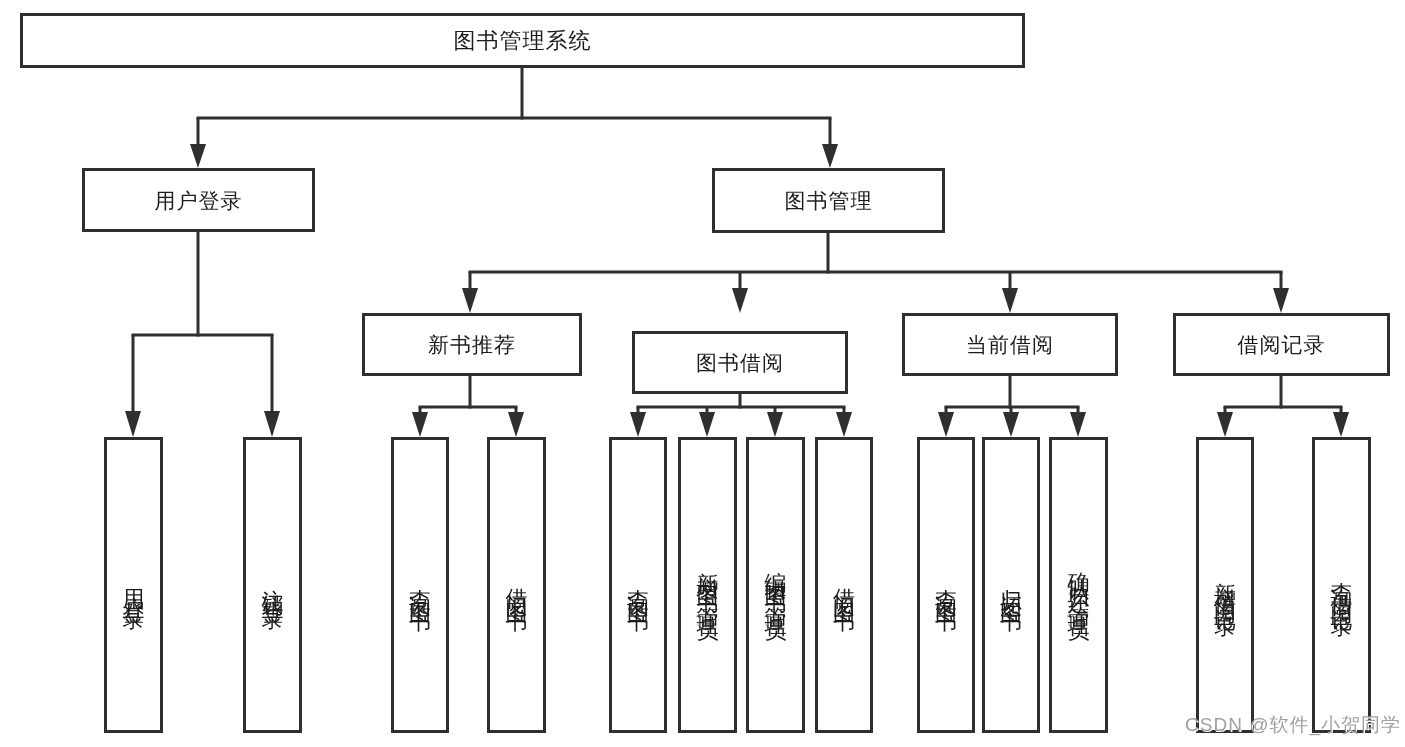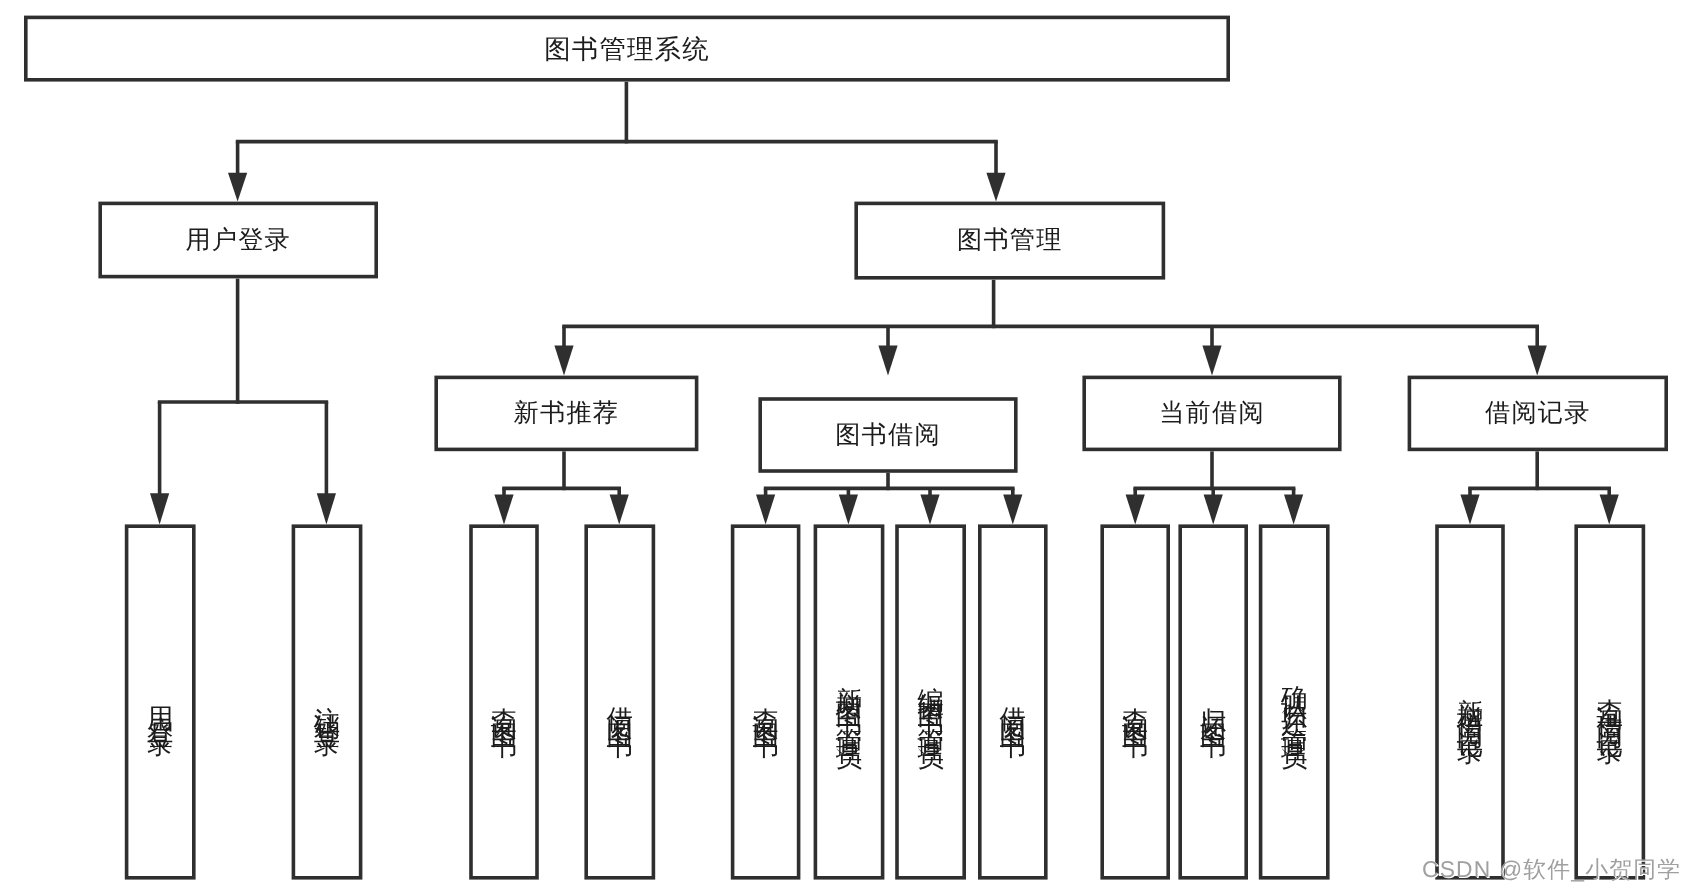--- a/index.html
+++ b/index.html
@@ -132,21 +132,21 @@
     </g>
   </svg>
 
   <div class="node hnode" style="left:20px; top:13px; width:1005px; height:55px; font-size:22px;">
     <span>图书管理系统</span>
   </div>
 
   <div class="node hnode" style="left:82px; top:168px; width:233px; height:64px;">
     <span>用户登录</span>
   </div>
-  <div class="node hnode" style="left:712px; top:168px; width:259px; height:65px;">
+  <div class="node hnode" style="left:712px; top:168px; width:233px; height:65px;">
     <span>图书管理</span>
   </div>
 
   <div class="node hnode" style="left:362px; top:313px; width:220px; height:63px;">
     <span>新书推荐</span>
   </div>
   <div class="node hnode" style="left:632px; top:331px; width:216px; height:63px;">
     <span>图书借阅</span>
   </div>
   <div class="node hnode" style="left:902px; top:313px; width:216px; height:63px;justify-content:center;">

